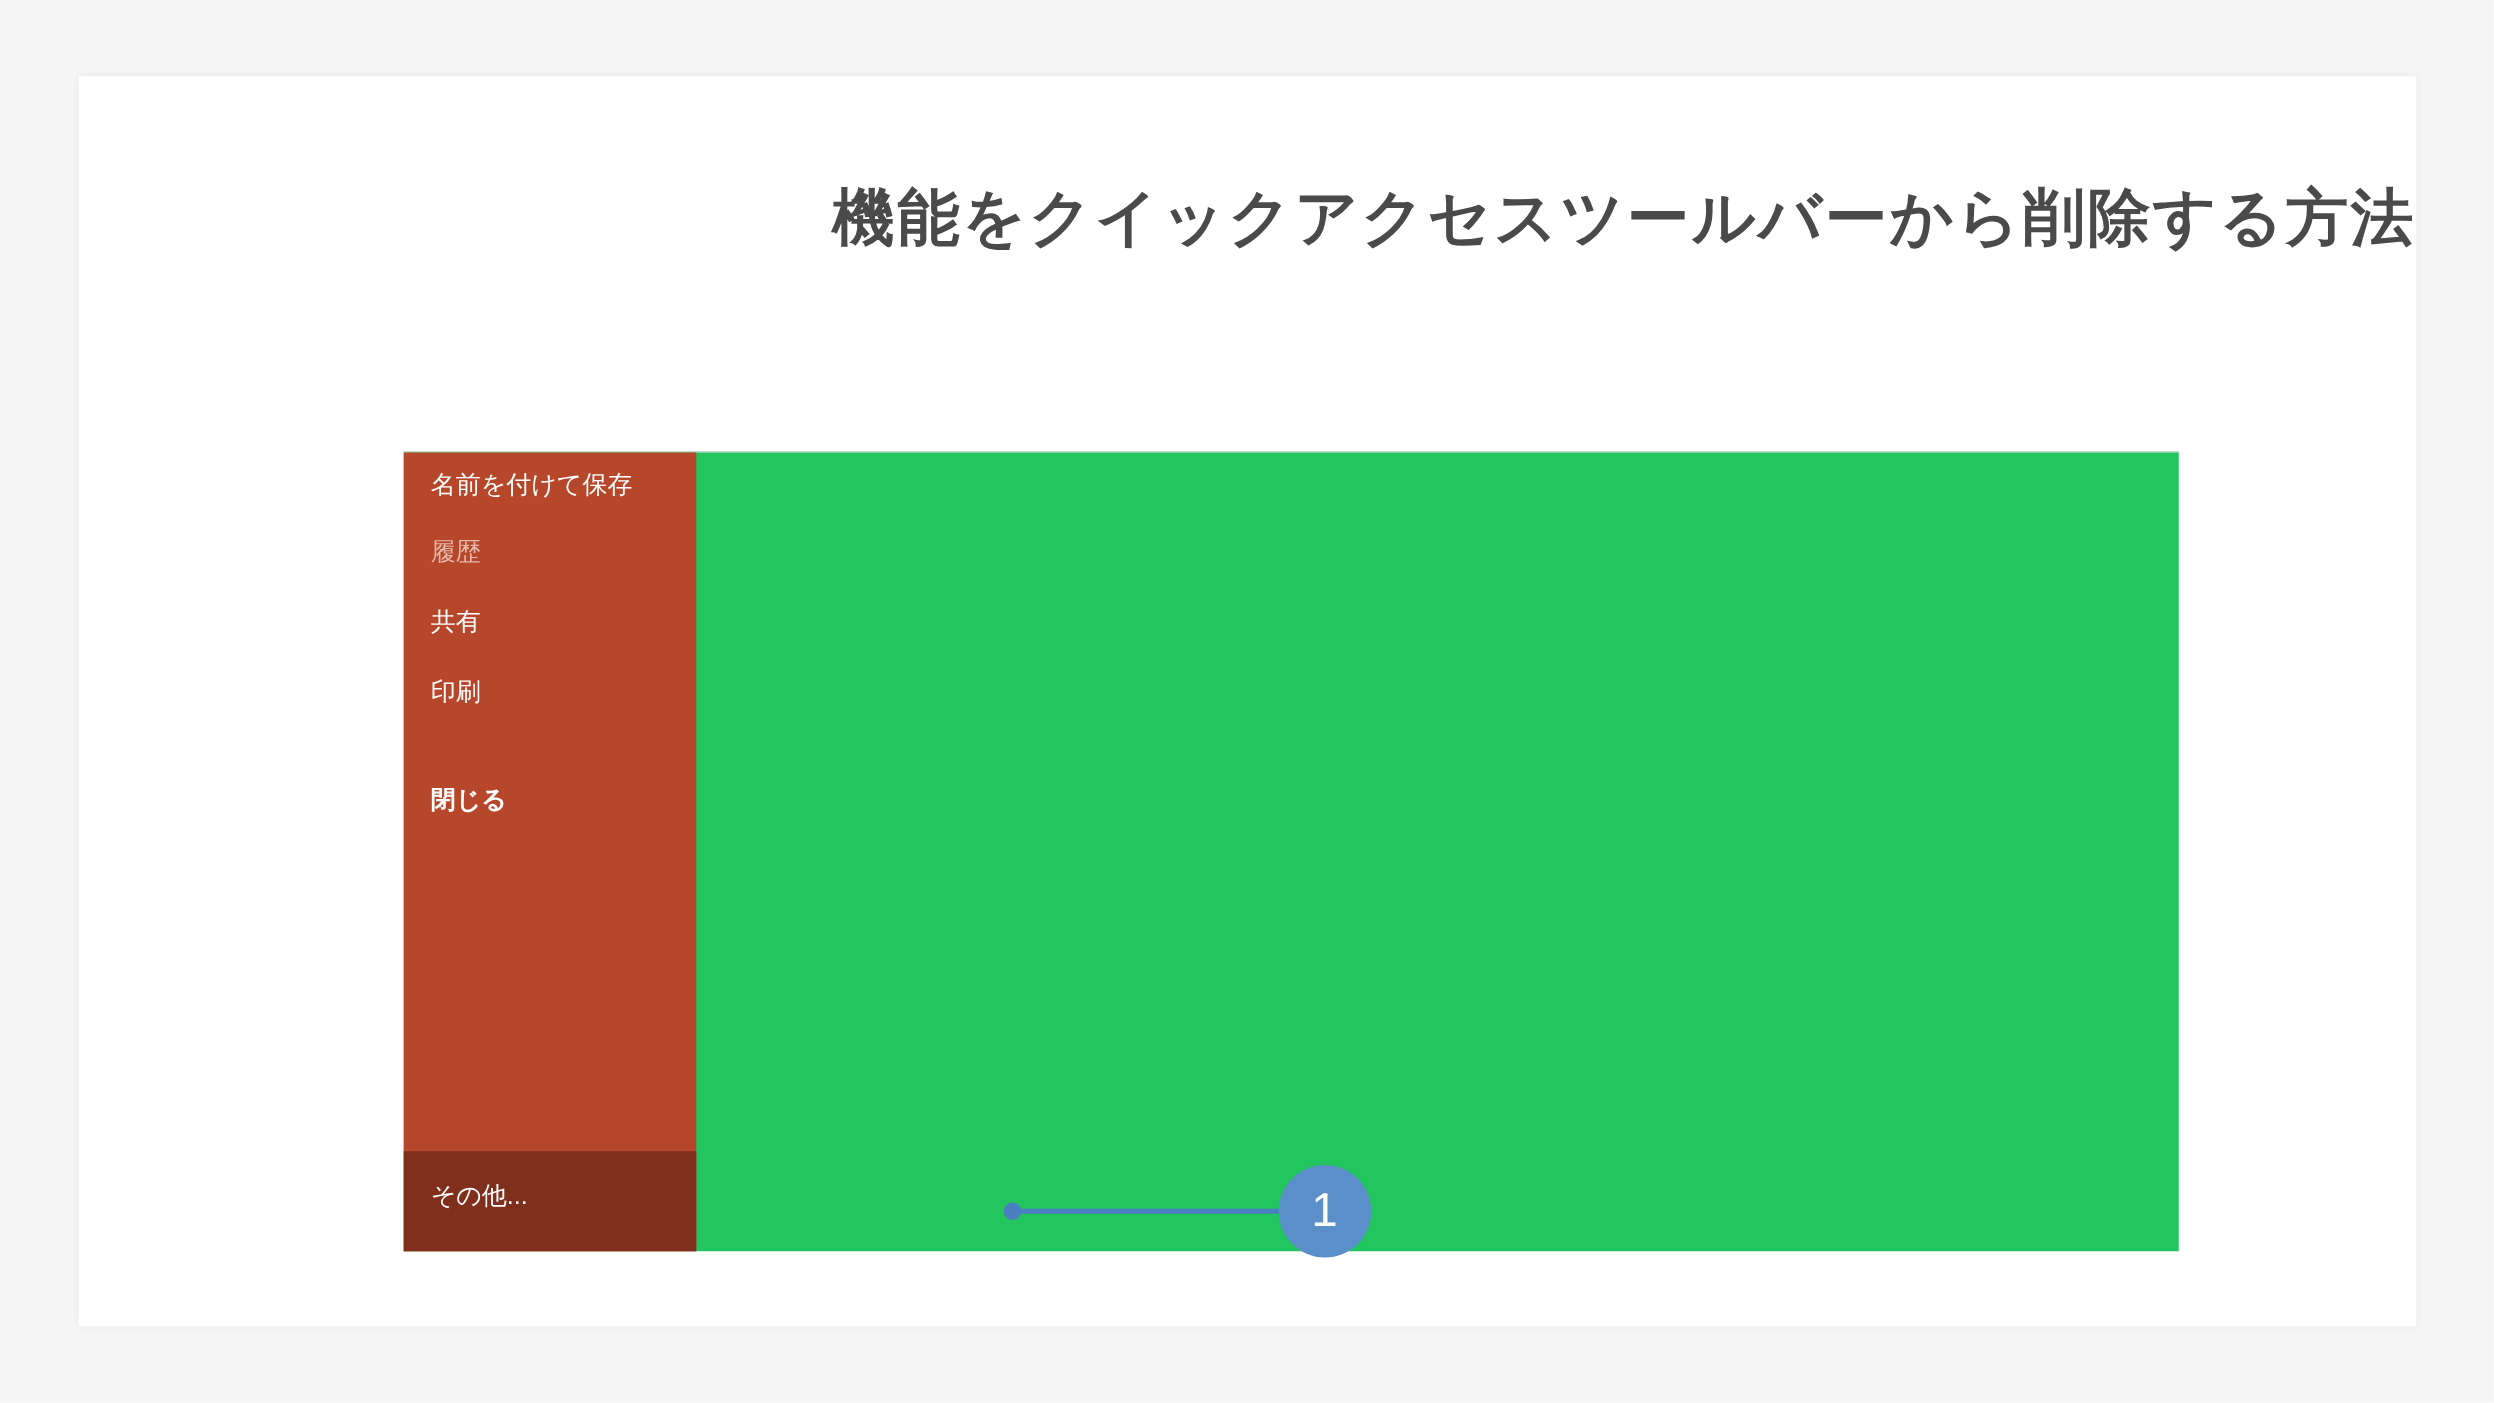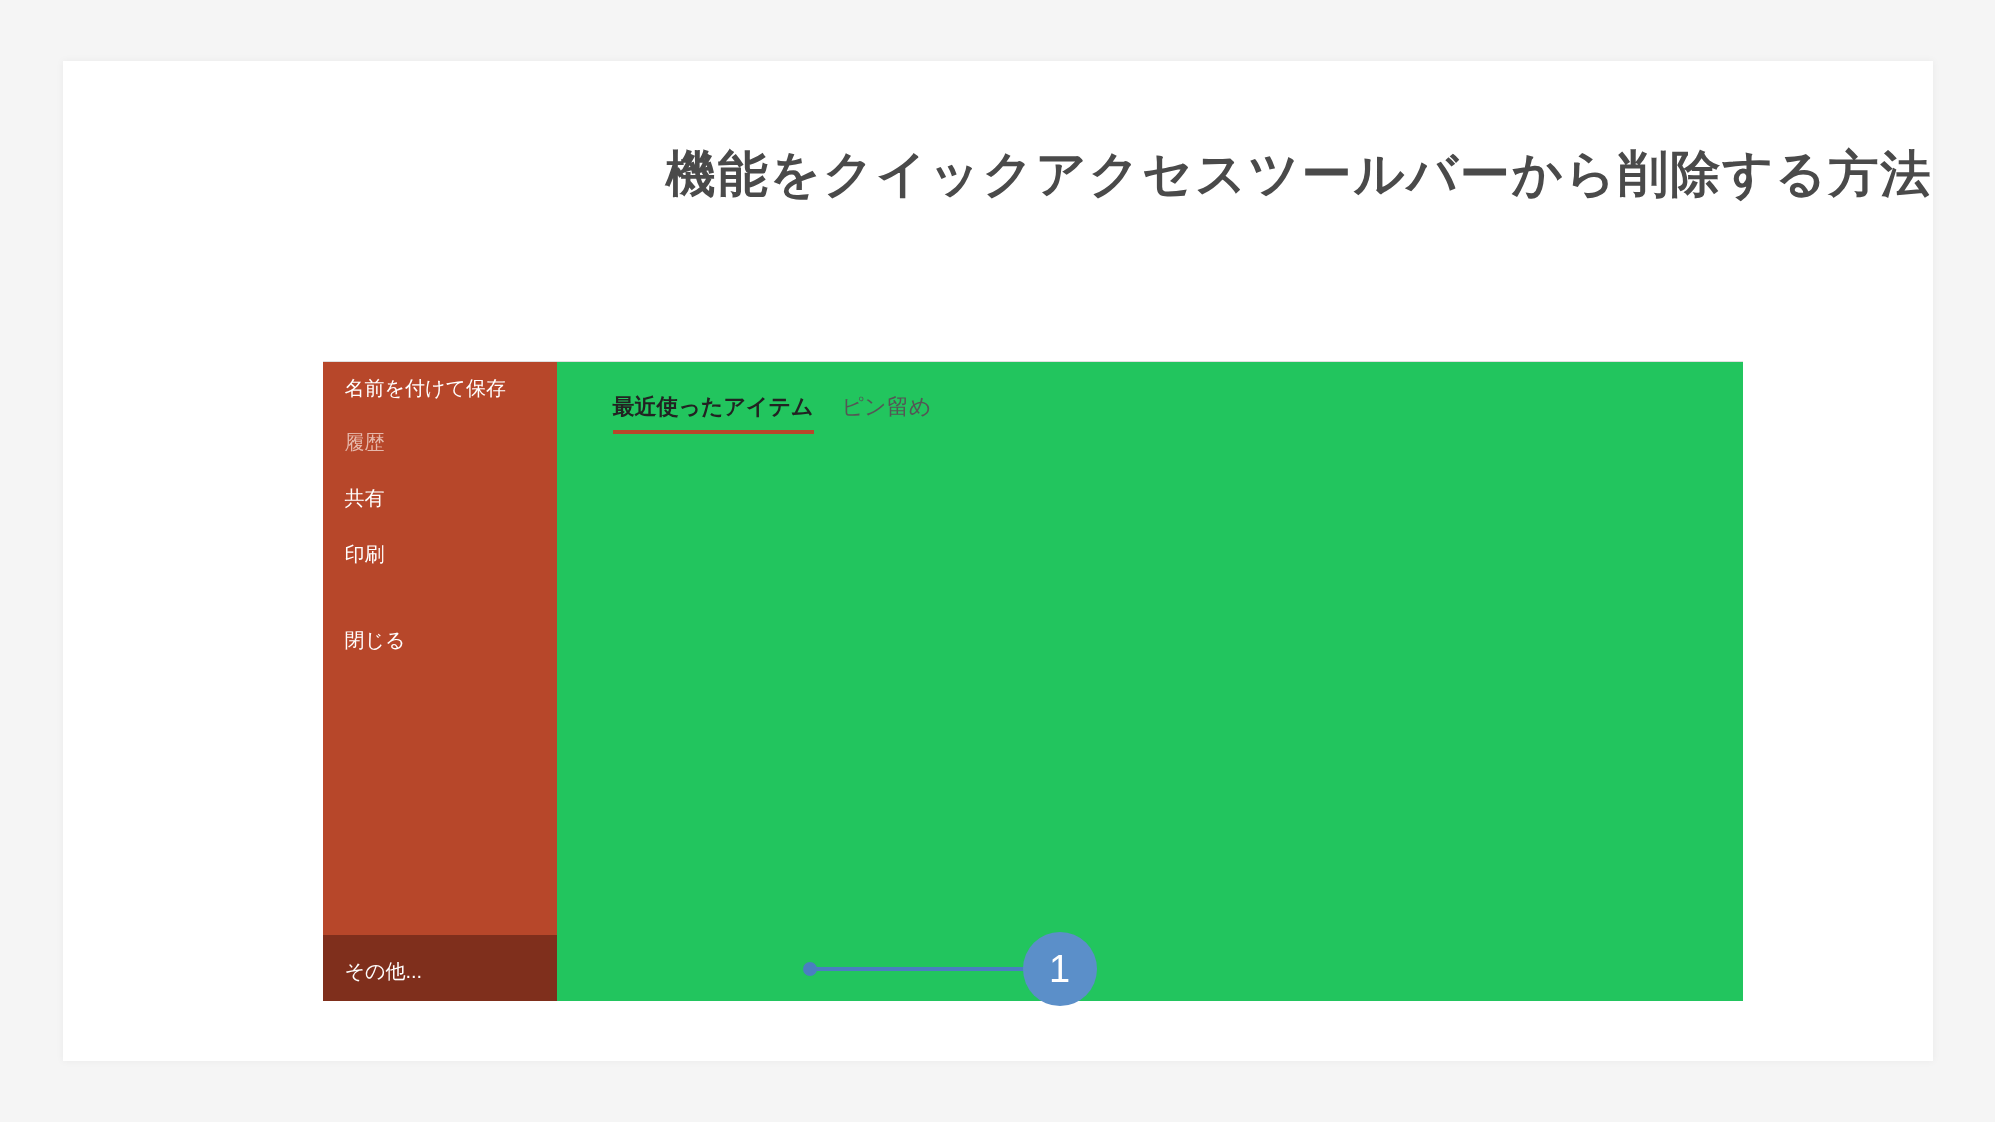--- a/index.html
+++ b/index.html
@@ -46,21 +46,21 @@
       color: #ffffff;
       font-size: 20px;
     }
     .sidebar-item {
       padding: 14px 22px;
       line-height: 1.4;
       cursor: default;
     }
     .sidebar-item.multiline { padding-top: 12px; padding-bottom: 12px; }
     .sidebar-item.dim { color: #e6b8ab; }
-    .sidebar-item.spaced-top { margin-top: 30px; }
+    .sidebar-item.spaced-top { margin-top: 30px; font-weight: bold; }
     .sidebar-item.active {
       background: #7f2f1c;
     }
     .submenu {
       position: absolute;
       left: 234px;
       bottom: 0;
       width: 240px;
       background: #fff;
     }
@@ -133,27 +133,23 @@
 
   <div class="screenshot">
 
     <div class="sidebar">
       <div class="sidebar-item multiline">名前を付けて保存</div>
       <div class="sidebar-item dim">履歴</div>
       <div class="sidebar-item">共有</div>
       <div class="sidebar-item">印刷</div>
       <div class="sidebar-item spaced-top">閉じる</div>
       <div style="flex:1"></div>
-      <div class="sidebar-item active" style="padding-top:22px;padding-bottom:16px;">その他...</div>
+      <div class="sidebar-item active" style="padding-top:22px;padding-bottom:30px;">その他...</div>
     </div>
 
 
-    <div class="content-tabs">
-      <div class="tab active">最近使ったアイテム</div>
-      <div class="tab">ピン留め</div>
-    </div>
 
     <div class="callout-dot" style="left:480px; bottom:25px;"></div>
     <div class="callout-line" style="left:490px; bottom:30px; width:220px;"></div>
     <div class="callout-circle" style="left:700px; bottom:-5px;">1</div>
 
   </div>
 </div>
 
 </body></html>

